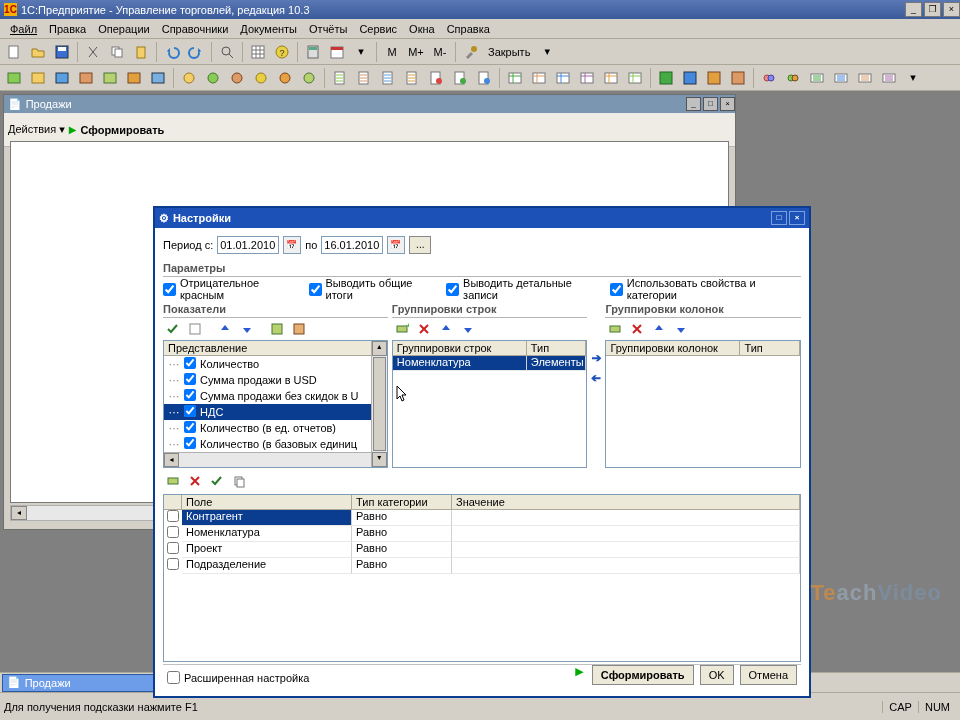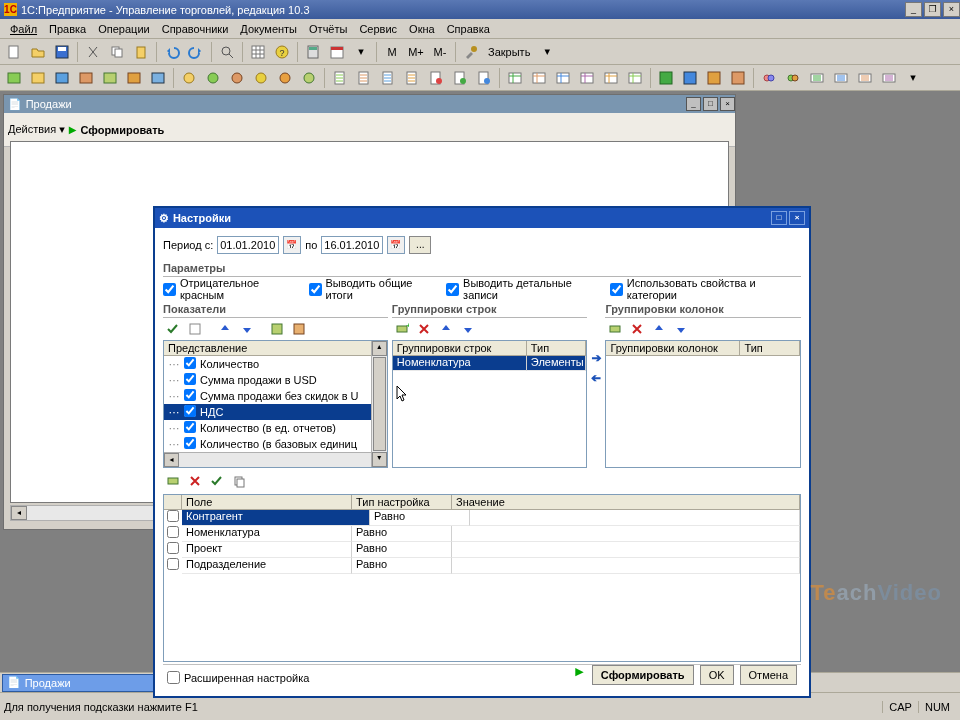--- a/index.html
+++ b/index.html
@@ -682,27 +682,27 @@
               <svg viewBox="0 0 14 14">
                 <rect x="3" y="3" width="7" height="8" fill="#fff" stroke="#777"></rect>
                 <rect x="5" y="5" width="7" height="8" fill="#fff" stroke="#777"></rect>
               </svg>
             </div>
         </div>
         <div class="filtersbox">
           <div class="fhdr">
             <div class="fcell" style="width:18px"></div>
             <div class="fcell" style="width:170px">Поле</div>
-            <div class="fcell" style="width:100px">Тип настройка</div>
+            <div class="fcell" style="width:100px">Тип категории</div>
             <div class="fcell" style="flex:1">Значение</div>
           </div>
           <div id="filters-body">
               <div class="frow sel">
                 <div class="fcb"><input type="checkbox" style=""></div>
-                <div class="fcell hilite" style="width:188px">Контрагент</div>
+                <div class="fcell hilite" style="width:170px">Контрагент</div>
                 <div class="fcell" style="width:100px">Равно</div>
                 <div class="fcell" style="flex:1"></div>
               </div>
               <div class="frow">
                 <div class="fcb"><input type="checkbox" style=""></div>
                 <div class="fcell" style="width:170px">Номенклатура</div>
                 <div class="fcell" style="width:100px">Равно</div>
                 <div class="fcell" style="flex:1"></div>
               </div>
               <div class="frow">

